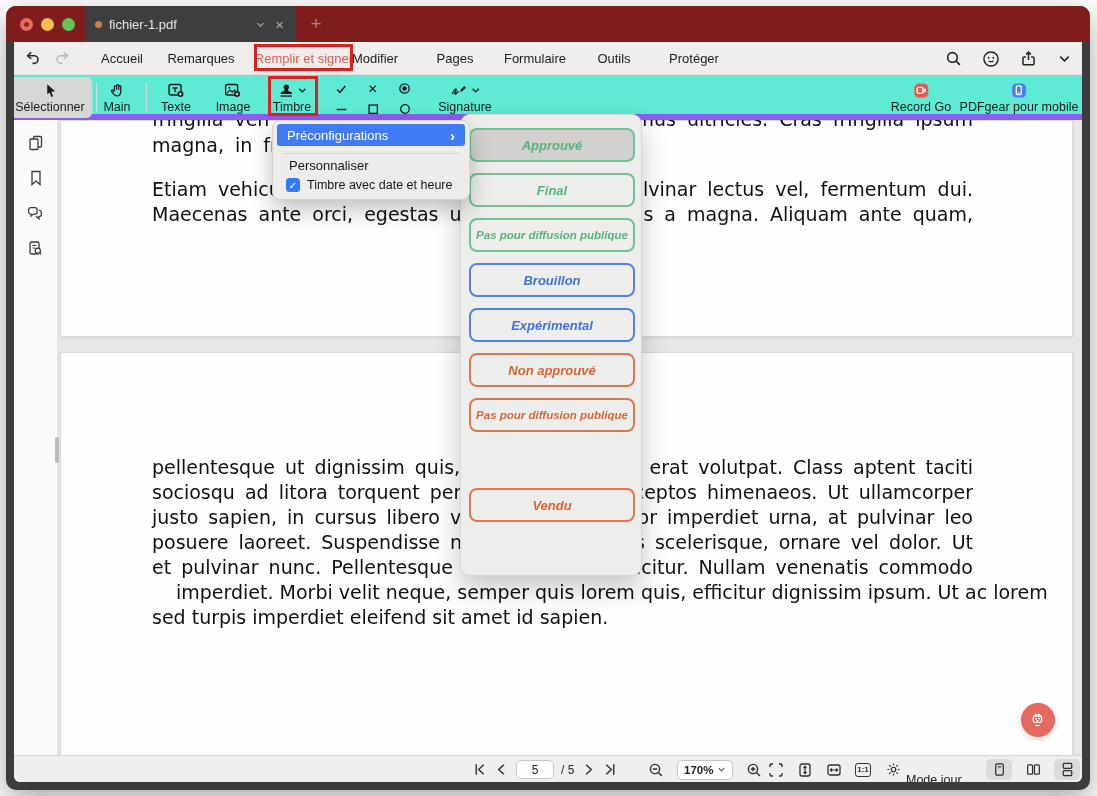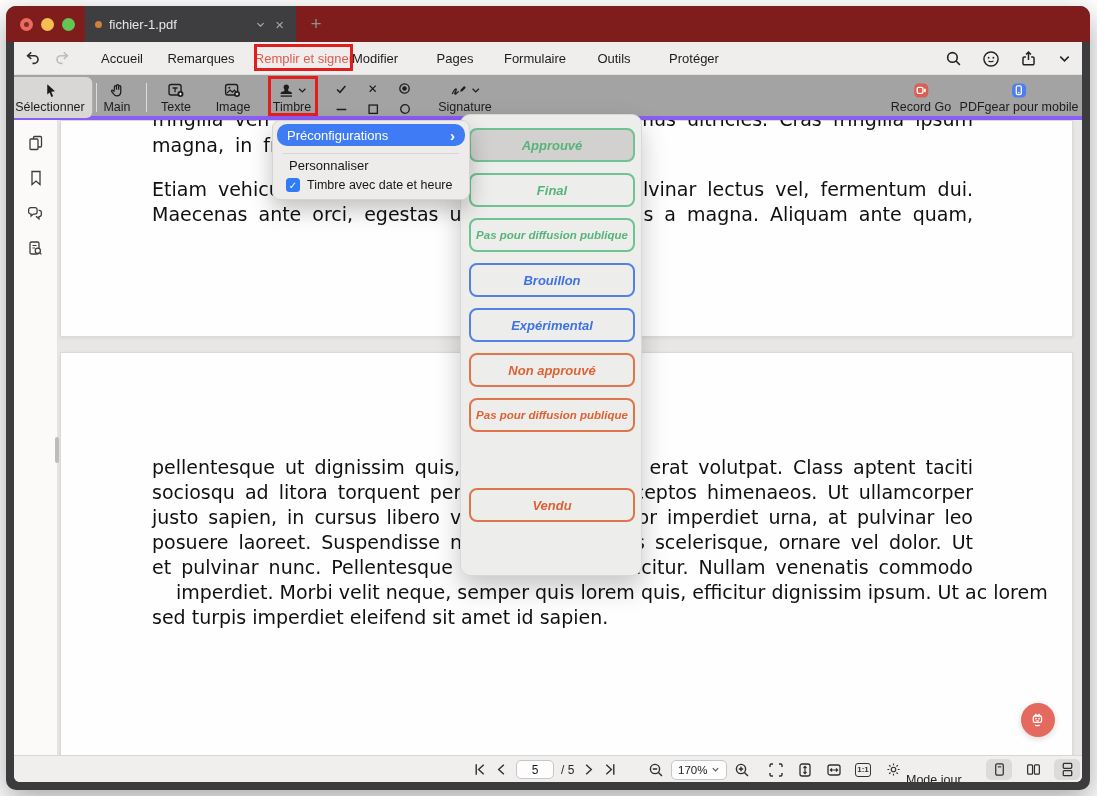--- a/index.html
+++ b/index.html
@@ -25,21 +25,21 @@
   .app { position:absolute; left:8px; top:36px; width:1068px; height:740px; background:#e8e7e5; border-radius:0 0 6px 6px; overflow:hidden; }
 
   
   .menubar { position:absolute; left:0; top:0; width:100%; height:33px; background:#efeeec; border-bottom:1px solid #e0dfdd; z-index:5; }
   .hist { position:absolute; top:7px; display:flex; }
   .mitem { position:absolute; top:9px; transform:translateX(-50%); font-size:13px; color:#1c1c1c; white-space:nowrap; }
   .mitem.active { color:#e05a4f; }
   .mb-right { position:absolute; right:10px; top:0; height:33px; display:flex; align-items:center; gap:20px; z-index:5; }
 
   
-  .toolbar { position:absolute; left:0; top:33px; width:100%; height:45px; background:#a3a3a3; border-bottom:4px solid #8b5cf6; z-index:5; }
+  .toolbar { position:absolute; left:0; top:33px; width:100%; height:45px; background:#5eead4; border-bottom:6px solid #8b5cf6; z-index:5; }
   .tsep { position:absolute; top:8px; width:1px; height:29px; background:#dcdbd9; }
   .tbtn { position:absolute; top:2px; transform:translateX(-50%); display:flex; flex-direction:column; align-items:center; gap:1px; padding:4px 7px; border-radius:6px; }
   .tbtn.selected { background:#d8d7d5; }
   .tlabel { font-size:12.5px; color:#1c1c1c; white-space:nowrap; }
   .ticon { height:18px; display:flex; align-items:center; gap:3px; }
   .mini { position:absolute; display:flex; align-items:center; justify-content:center; width:15px; height:15px; }
 
   
   .sidebar { position:absolute; left:0; top:78px; width:44px; height:635px; background:#fbfaf9; border-right:1px solid #e4e3e1; display:flex; flex-direction:column; align-items:center; padding-top:14px; gap:17px; z-index:2; }
   .sb-handle { position:absolute; left:41px; top:395px; width:4px; height:26px; border-radius:2px; background:#bdbcba; z-index:3; }
@@ -60,40 +60,40 @@
   .stamp-panel { position:absolute; left:446px; top:72px; width:182px; height:462px; background:#ededec; border:1px solid #d9d8d6; border-radius:10px; box-shadow:0 12px 26px rgba(0,0,0,.22); z-index:8; }
   .stamp { position:absolute; left:8px; width:166px; height:34px; border:2px solid; border-radius:8px; display:flex; align-items:center; justify-content:center; font-style:italic; font-weight:bold; font-size:13px; white-space:nowrap; }
   .stamp.small { font-size:11.5px; }
   .stamp.green  { border-color:#6fc292; color:#56b47a; }
   .stamp.blue   { border-color:#5381e4; color:#3f72e2; }
   .stamp.orange { border-color:#e0754c; color:#dd6233; }
   .stamp.hovered { background:#d2d1d0; }
 
   
   .stamp-menu { position:absolute; left:258px; top:78px; width:198px; height:80px; background:#edecea; border:1px solid #d5d4d2; border-radius:8px; box-shadow:0 10px 22px rgba(0,0,0,.24); z-index:8; }
-  .menu-row-blue { position:absolute; left:4px; right:4px; top:3px; height:22px; background:#3f7bf5; border-radius:10px; color:#fff; display:flex; align-items:center; padding:0 10px; font-size:13px; }
+  .menu-row-blue { position:absolute; left:4px; right:4px; top:3px; height:22px; background:#3f7bf5; border-radius:3px; color:#fff; display:flex; align-items:center; padding:0 10px; font-size:13px; }
   .menu-arrow { margin-left:auto; font-size:15px; font-weight:bold; line-height:1; }
   .menu-div { position:absolute; left:10px; right:10px; top:32px; height:1px; background:#d7d6d4; }
   .menu-pers { position:absolute; left:16px; top:37px; font-size:13px; color:#161616; }
   .menu-check-row { position:absolute; left:13px; top:57px; display:flex; align-items:center; gap:7px; font-size:12.5px; color:#161616; }
   .checkbox { width:14px; height:14px; border-radius:3.5px; background:#2f7cf6; color:#fff; font-size:10px; display:flex; align-items:center; justify-content:center; }
 
   
   .redbox { position:absolute; border:3px solid #e01e1e; z-index:9; }
   .box1 { left:240px; top:2px; width:99px; height:27px; }
   .box2 { left:254px; top:34px; width:50px; height:40px; }
 
   
   .assistant { position:absolute; left:1007px; top:661px; width:34px; height:34px; border-radius:50%; background:#e4695e; display:flex; align-items:center; justify-content:center; z-index:6; box-shadow:0 2px 6px rgba(0,0,0,.15); }
 
   
   .statusbar { position:absolute; left:0; bottom:0; width:100%; height:27px; background:#f0efee; border-top:1px solid #d8d7d6; z-index:5; }
   .sbg { position:absolute; top:0; height:27px; display:flex; align-items:center; }
   .sb-nav { left:458px; gap:7px; }
-  .sb-zoom { left:634px; gap:7px; }
+  .sb-zoom { left:634px; gap:13px;font-weight:bold; }
   .sb-fit { left:754px; gap:13px; }
   .sb-mode { left:872px; gap:5px; }
   .sb-views { left:972px; gap:8px; }
   .sbtn { display:flex; align-items:center; justify-content:center; }
   .page-input { width:38px; height:19px; border:1px solid #c7c6c4; border-radius:5px; background:#fdfdfd; font-size:12px; text-align:center; color:#1c1c1c; font-family:"Liberation Sans",sans-serif; }
   .page-total { font-size:12px; color:#2a2a2a; }
   .zoom-select { width:56px; height:20px; border:1px solid #c7c6c4; border-radius:5px; background:#fdfdfd; display:flex; align-items:center; justify-content:space-between; padding:0 6px; font-size:11.5px; color:#1c1c1c; }
   .one-one { width:16px; height:14px; border:1.2px solid #333; border-radius:3px; font-size:8px; font-weight:bold; color:#333; display:flex; align-items:center; justify-content:center; }
   .mode-label { font-size:12.5px; color:#1c1c1c;margin-top:20px; }
   .vbtn { width:26px; height:21px; border-radius:5px; display:flex; align-items:center; justify-content:center; }

